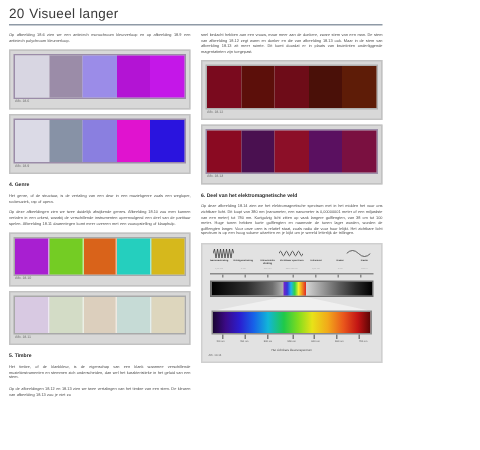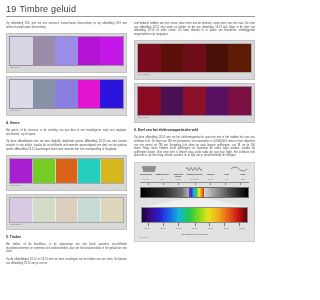--- a/index.html
+++ b/index.html
@@ -206,21 +206,21 @@
     font-size:1.9px;line-height:3px;color:#6d6d6d;padding-left:1px;
   }
 </style>
 </head>
 <body>
 
 <div class="page">
 
   <div class="title-wrap">
     <div class="title">
-      <span class="num">19</span><span>Timbre geluid</span>
+      <span class="num">20</span><span>Visueel langer</span>
     </div>
     <div class="title-rule"></div>
   </div>
 
   <div class="cols">
 
     <div class="col">
 
       <p class="para">Op afbeelding 18.6 zien we een antiniech monochroom kleurverloop en op afbeelding 18.9 een antiniech polychroom kleurverloop.</p>
 

